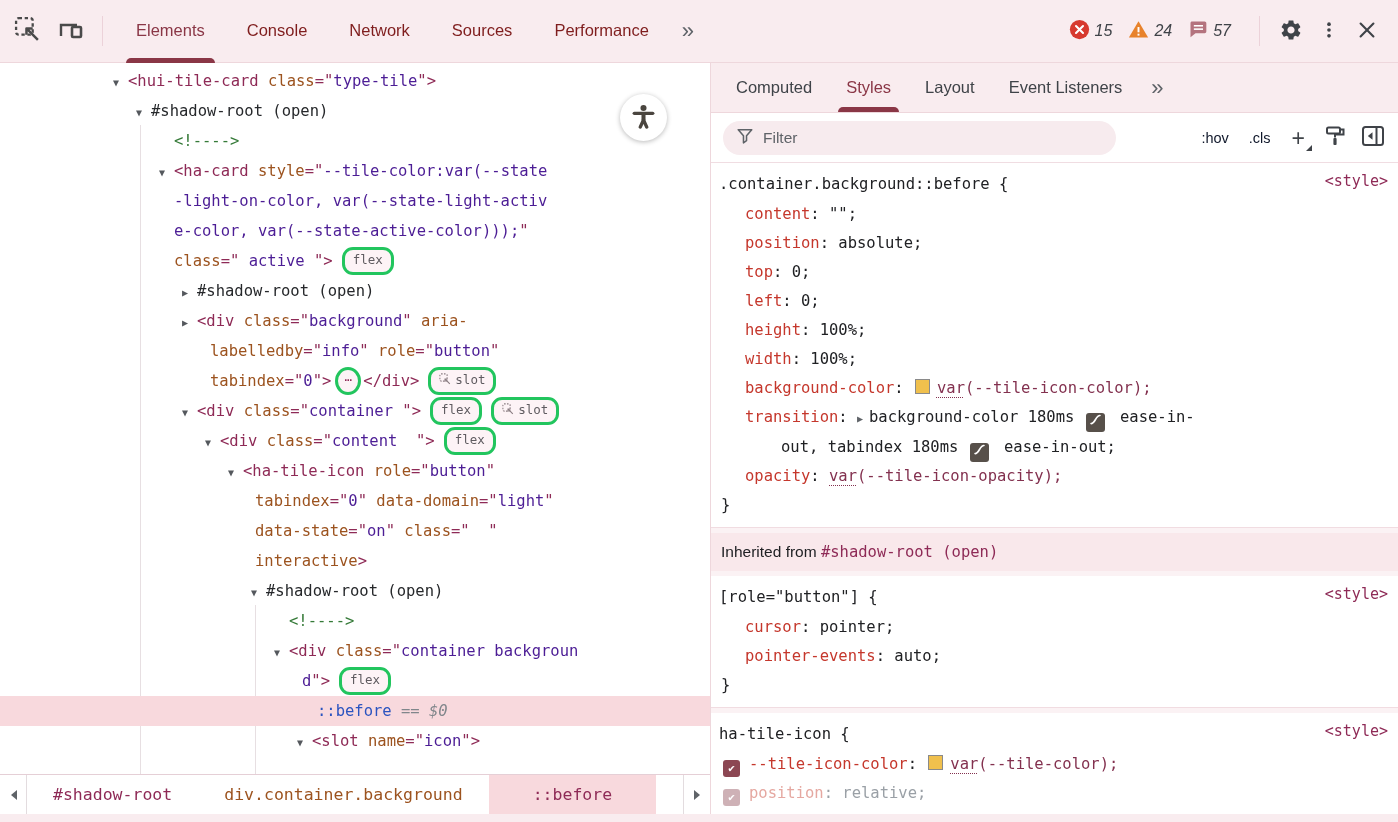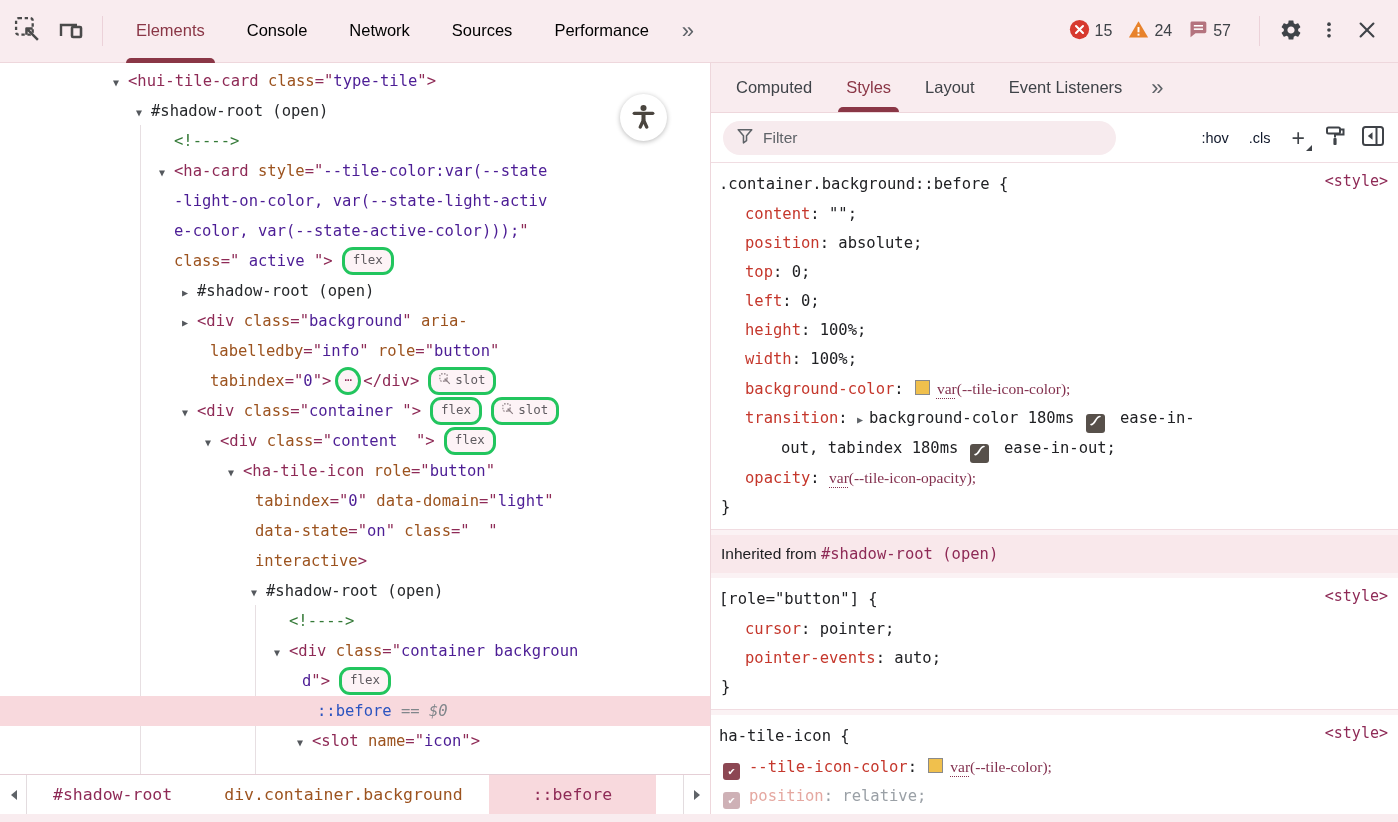--- a/index.html
+++ b/index.html
@@ -5,27 +5,27 @@
   html,body{margin:0;padding:0;background:#fff;}
   .app{position:relative;width:1398px;height:822px;overflow:hidden;background:#fff;
        font-family:"Liberation Sans",sans-serif;-webkit-font-smoothing:antialiased;}
   
   .toolbar{position:absolute;left:0;top:0;right:0;height:62px;background:#f9ecef;
            border-bottom:1px solid #eed7dc;display:flex;align-items:center;z-index:6;}
   .icon-btn{background:none;border:none;padding:0;width:38px;height:40px;display:flex;
             align-items:center;justify-content:center;cursor:pointer;}
   .vdiv{width:1px;height:30px;background:#ecd2d9;margin:0 12px;}
   .tabs{display:flex;align-items:stretch;height:64px;}
-  .tab{padding:0 21px;font-size:16.5px;color:#000000;line-height:62px;position:relative;cursor:pointer;white-space:nowrap;}
+  .tab{padding:0 21px;font-size:16.5px;color:#7f1d1d;line-height:62px;position:relative;cursor:pointer;white-space:nowrap;}
   .tab.active{color:#8a3646;}
   .tab.active::after{content:"";position:absolute;left:11px;right:11px;bottom:0;height:5px;
                      background:#8a3646;border-radius:6px 6px 0 0;}
   .more{font-size:22px;color:#5f6368;padding:0 12px;line-height:62px;cursor:pointer;}
   .toolbar-right{margin-left:auto;display:flex;align-items:center;margin-right:12px;}
-  .stat{display:flex;align-items:center;gap:5px;margin-right:16px;font-size:16px;color:#3f4348;cursor:pointer;}
+  .stat{display:flex;align-items:center;gap:5px;margin-right:16px;font-size:16px;color:#3f4348;cursor:pointer;font-style:italic;}
   
   .left{position:absolute;left:0;top:63px;width:710px;bottom:0;background:#fff;
         border-right:1px solid #eed7dc;overflow:hidden;}
   .guide{position:absolute;width:1px;background:#e7dfe2;z-index:0;}
   .tree{position:absolute;left:0;top:0;right:0;bottom:47px;font-family:"DejaVu Sans Mono",monospace;
         font-size:15.5px;z-index:1;}
   .trow{position:absolute;left:0;width:100%;height:30px;line-height:30px;white-space:nowrap;}
   .trow.sel{background:#f8d9dd;}
   .tin span{white-space:pre;}
   .caret{display:inline-block;width:15px;font-size:10px;color:#54585d;cursor:pointer;}
@@ -75,21 +75,21 @@
   .rule{background:#fff;border-bottom:1px solid #f1dce1;padding:5px 10px 7px 8px;position:relative;margin-bottom:5px;}
   .selline{line-height:32px;color:#202124;white-space:pre;}
   .origin{position:absolute;right:10px;top:9px;color:#8e2a56;font-size:15px;cursor:pointer;}
   .decl{padding-left:26px;line-height:29px;color:#202124;cursor:text;}
   .decl span{white-space:pre;}
   .decl .p{color:#c5372c;}
   .decl.faded .p{color:#e5a8a1;}
   .decl.faded .v{color:#9aa0a6;}
   .decl.cbd{padding-left:4px;}
   .v{color:#202124;}
-  .var{color:#83314f;font-family:Liberation Serif, serif;}
+  .var{color:#83314f;}
   .u{text-decoration:underline dotted 1px;text-underline-offset:4px;}
   .arr{color:#5f6368;font-size:10px;margin-right:6px;cursor:pointer;}
   .swatch{display:inline-block;width:13px;height:13px;background:#f0c04d;border:1px solid #8a8a8a;
           margin:0 7px 0 2px;vertical-align:-1px;cursor:pointer;}
   .bez{display:inline-block;width:19px;height:19px;background:#57504a;border-radius:3px;
        vertical-align:-4px;margin:0 6px 0 2px;cursor:pointer;text-align:center;line-height:17px;}
   .cb{display:inline-block;width:17px;height:17px;border-radius:3px;background:#8c4753;color:#fff;
       font-size:11px;line-height:17px;text-align:center;margin-right:9px;vertical-align:-3px;cursor:pointer;}
   .faded .cb{opacity:.42;}
   .closeline{line-height:29px;padding-left:2px;color:#202124;}

